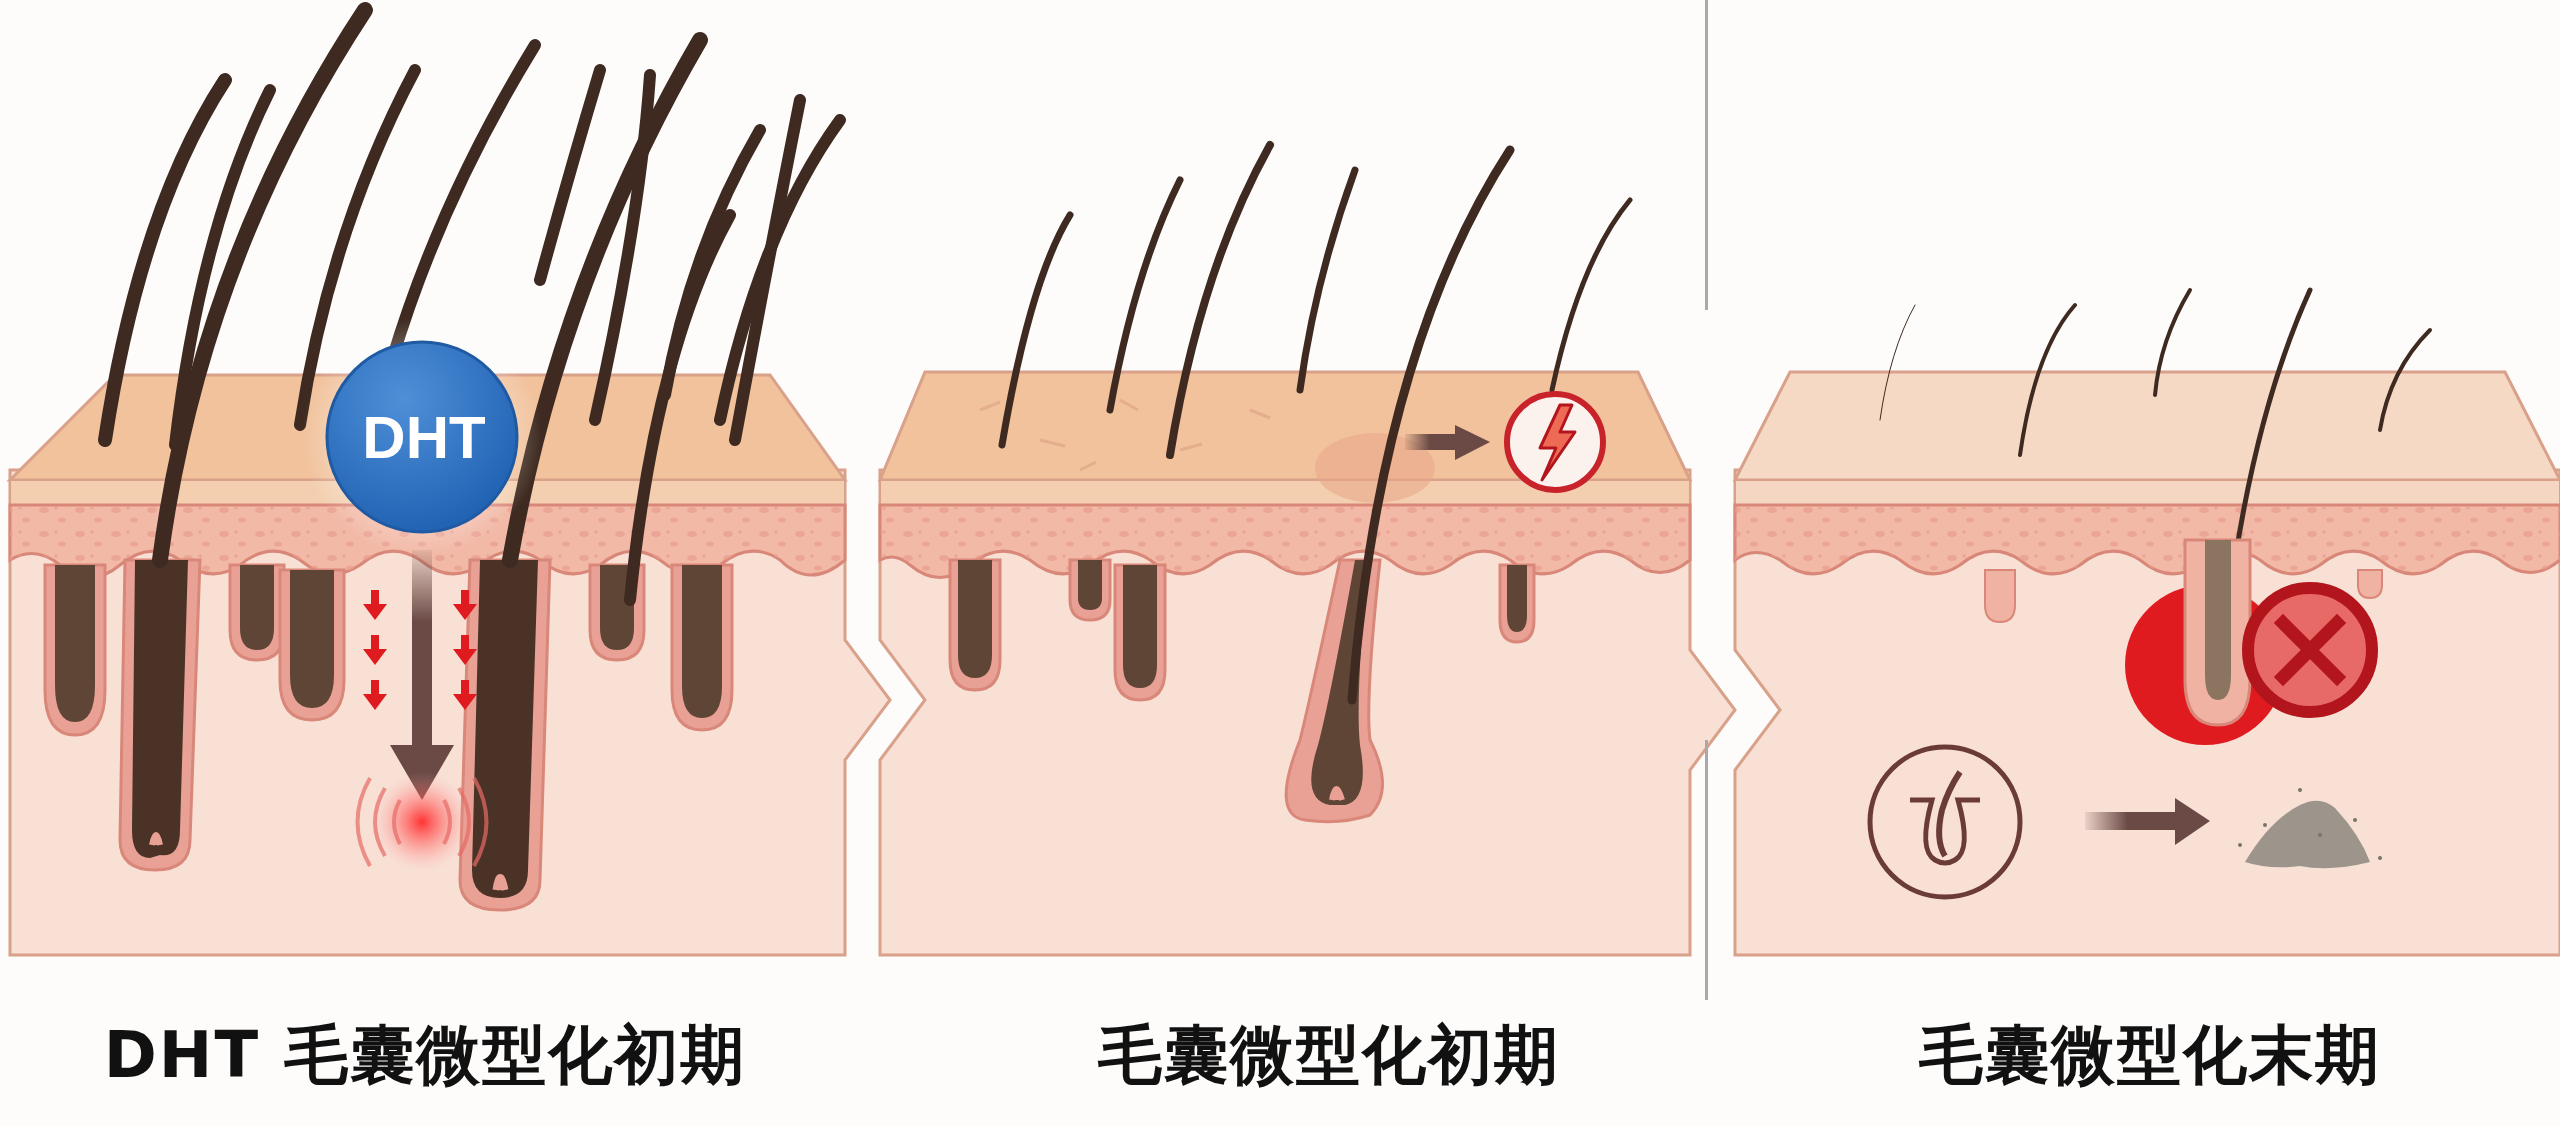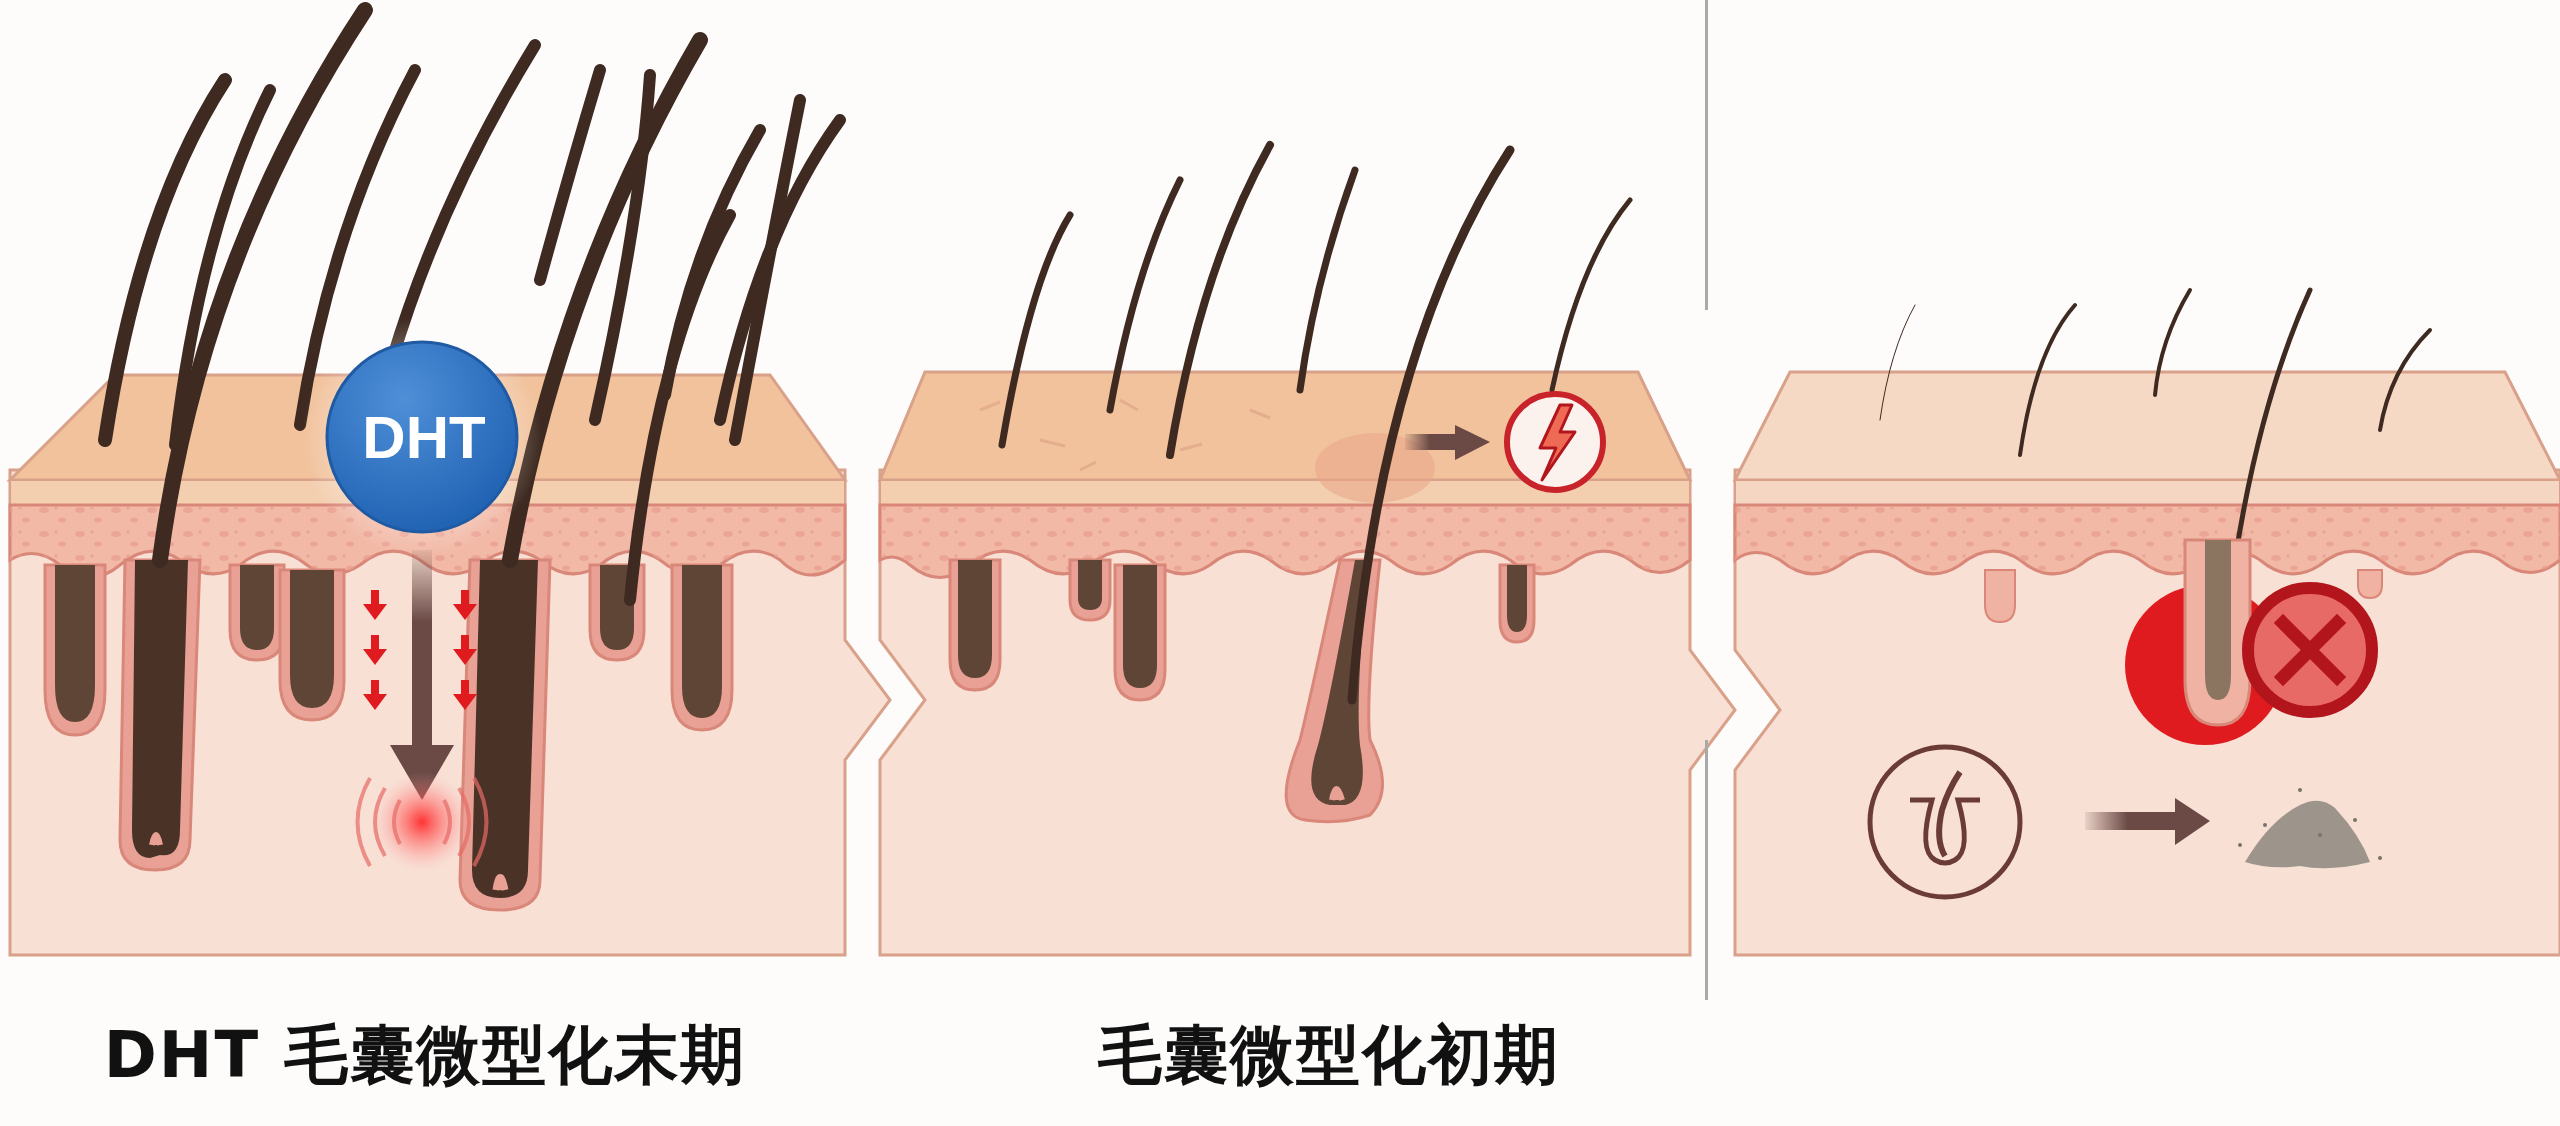--- a/index.html
+++ b/index.html
@@ -260,15 +260,16 @@
           <circle cx="2300" cy="790" r="2"></circle>
       <circle cx="2355" cy="820" r="2"></circle>
           <circle cx="2265" cy="825" r="2"></circle>
           <circle cx="2320" cy="835" r="2"></circle>
     </g>
   </g>
 </svg>
 
 <div class="dht-label">DHT</div>
 
-<div class="caption cap1">DHT 毛囊微型化末期</div>
+<div class="caption cap1">DHT 毛囊微型化初期</div>
 <div class="caption cap2">毛囊微型化初期</div>
+<div class="caption cap3">毛囊微型化末期</div>
 </div>
 
 </body></html>

